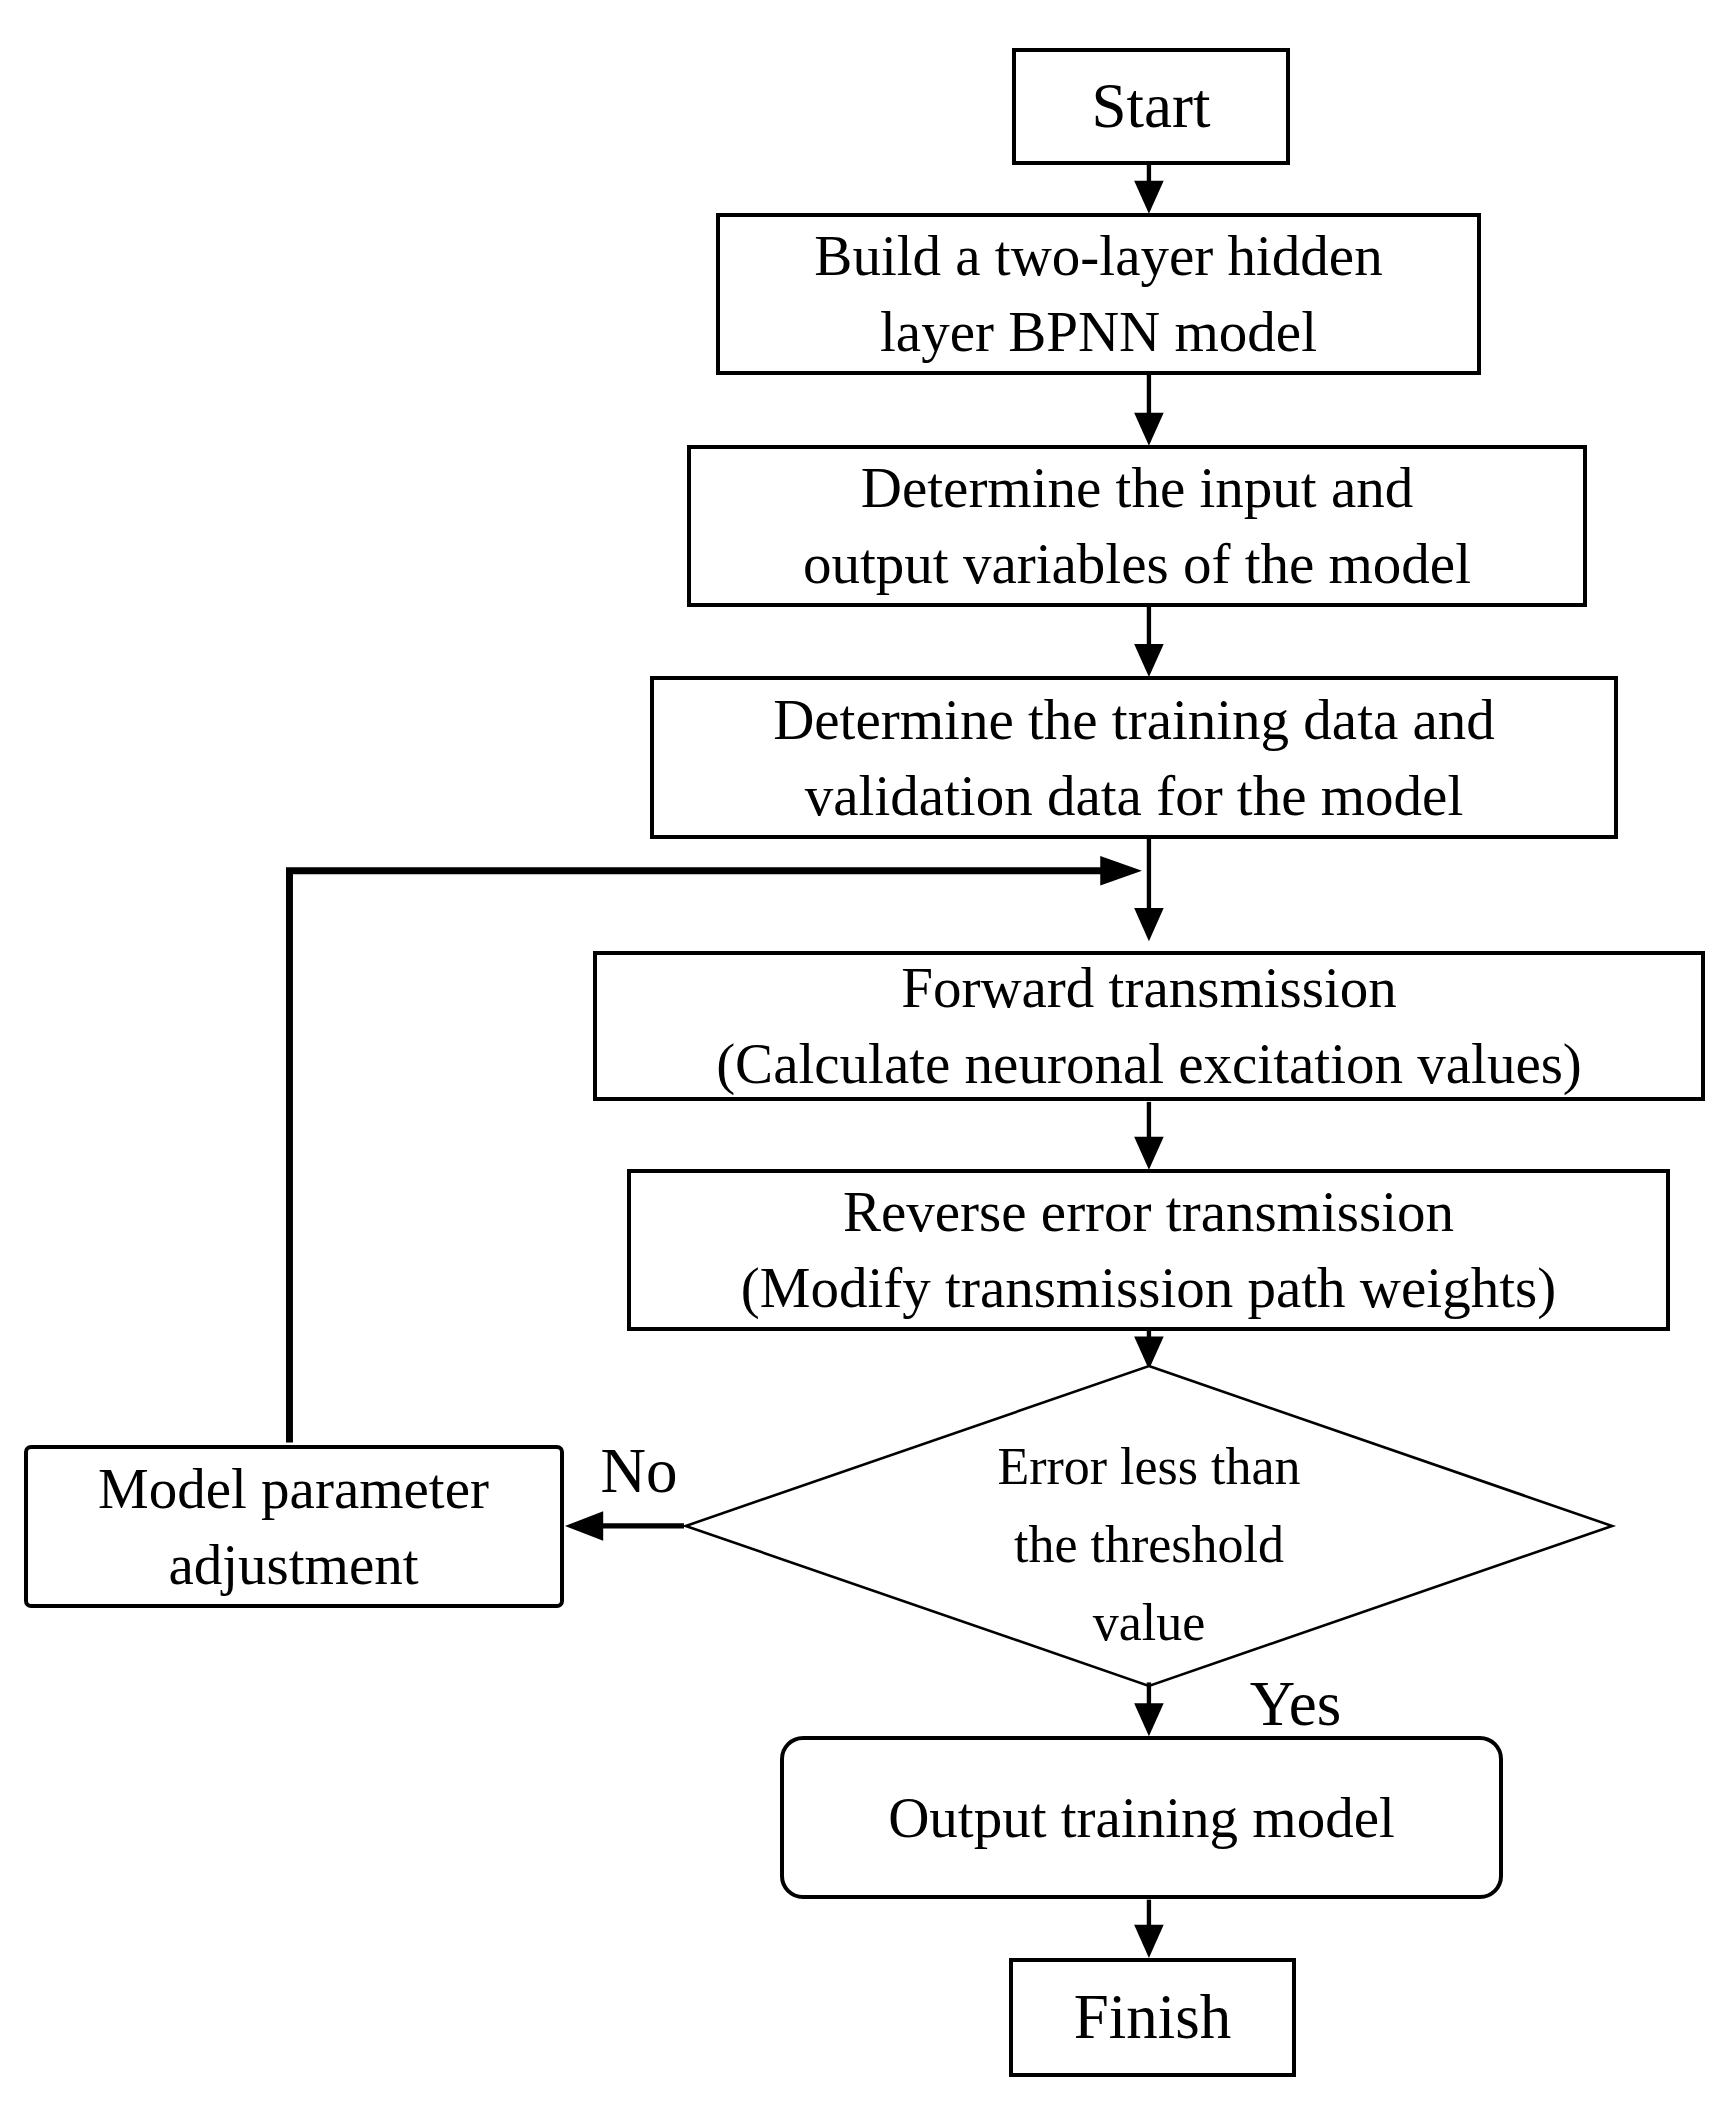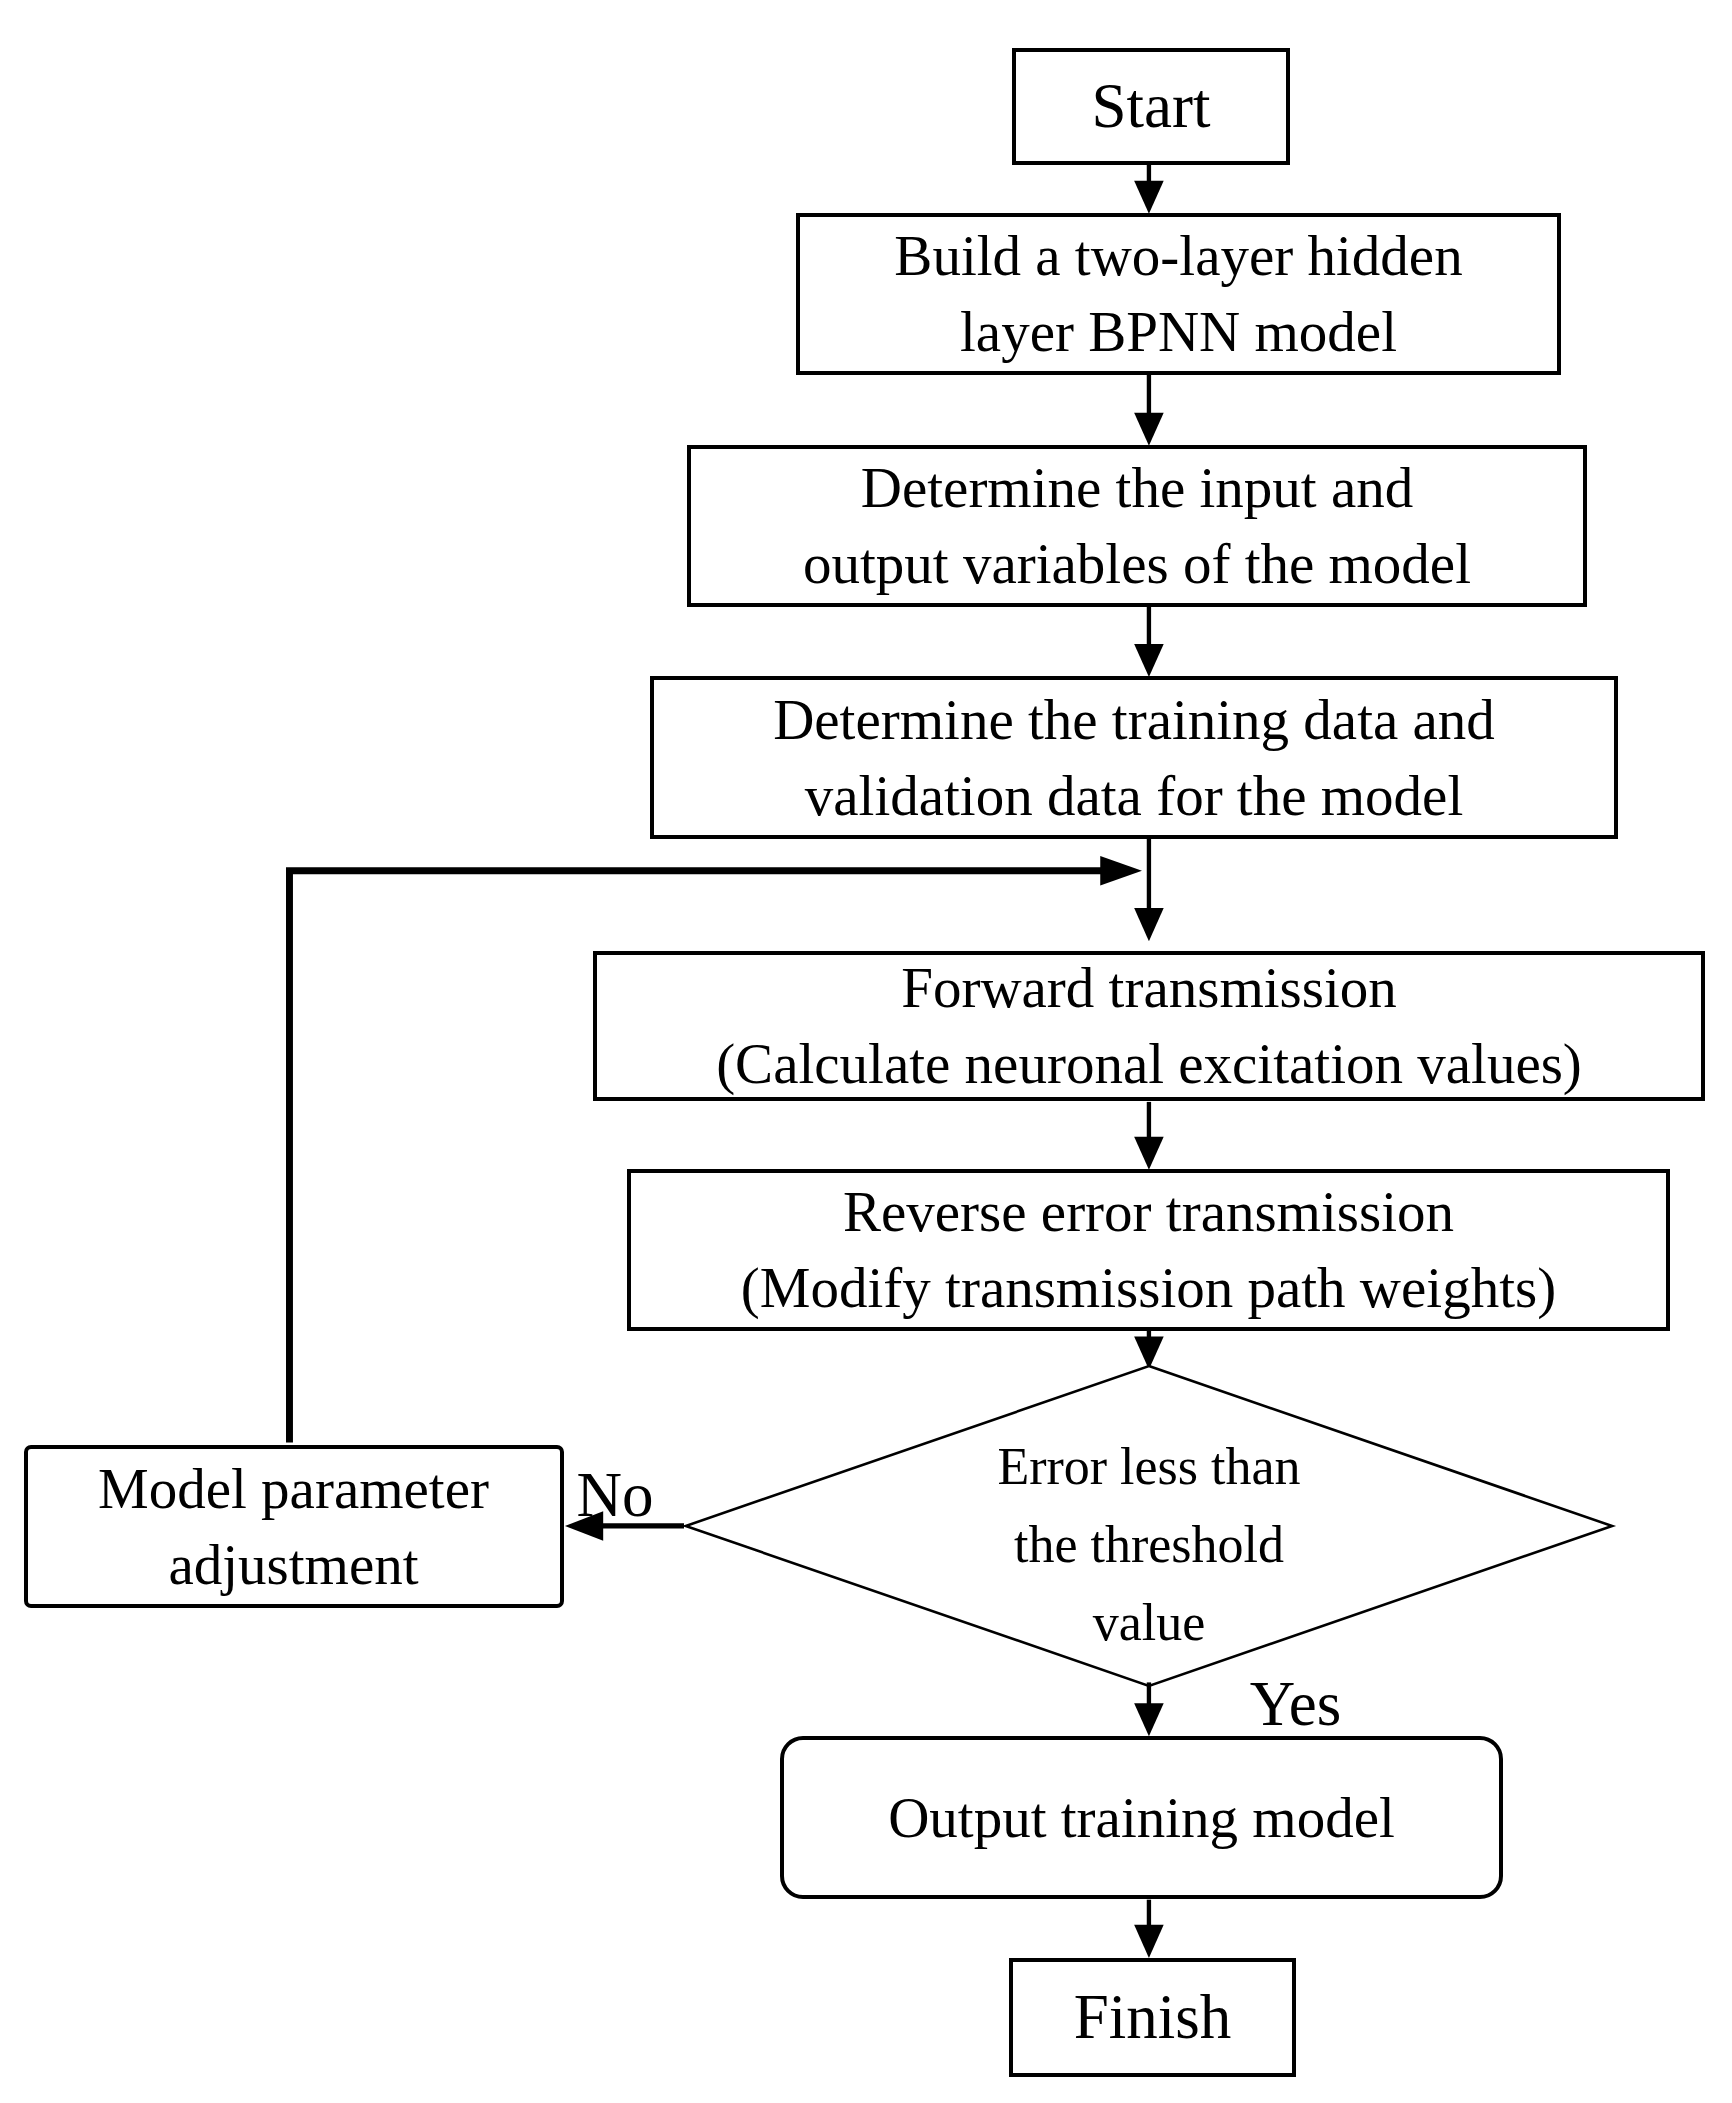--- a/index.html
+++ b/index.html
@@ -57,30 +57,30 @@
     justify-content: center;
     text-align: center;
     white-space: pre-line;
     font-size: 52px;
     line-height: 1.5;
     color: #000000;
     background: transparent;
   }
   
   #node-start        { left: 1012px; top: 48px;   width: 278px;  height: 117px; }
-  #node-build        { left: 796px;  top: 213px;  width: 765px;  height: 162px; }
+  #node-build        { left: 716px;  top: 213px;  width: 765px;  height: 162px; }
   #node-determine-io { left: 687px;  top: 445px;  width: 900px; height: 162px; }
   #node-determine-data { left: 650px; top: 676px; width: 968px; height: 163px; }
   #node-forward      { left: 593px;  top: 951px; width: 1112px; height: 150px; }
   #node-reverse      { left: 627px;  top: 1169px; width: 1043px; height: 162px; }
   #node-model-adjust { left: 23.5px;   top: 1445px; width: 540px;  height: 163px; border-radius: 7px; }
   #node-output       { left: 780px;  top: 1736px; width: 723px;  height: 163px; border-radius: 23px; }
   #node-finish       { left: 1009px; top: 1958px; width: 287px;  height: 119px; }
   #decision-text     { left: 897px; top: 1428px; width: 504px;  height: 233px; }
-  #label-no          { left: 550px;  top: 1436px; width: 130px;  height: 70px; margin-top: 24px; }
+  #label-no          { left: 574px;  top: 1436px; width: 130px;  height: 70px; }
   #label-yes         { left: 1204px; top: 1673px; width: 183px;  height: 63px; }
 </style>
 </head>
 <body>
 
 <div id="canvas">
 
   <svg id="wires" viewBox="0 0 1994 2420" xmlns="http://www.w3.org/2000/svg">
 
     <line x1="1322" y1="188" x2="1322" y2="212" stroke="#000000" stroke-width="5"></line>

